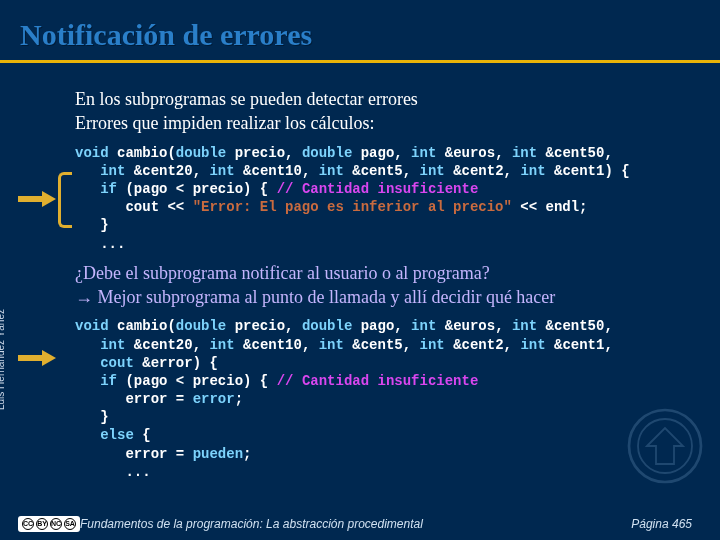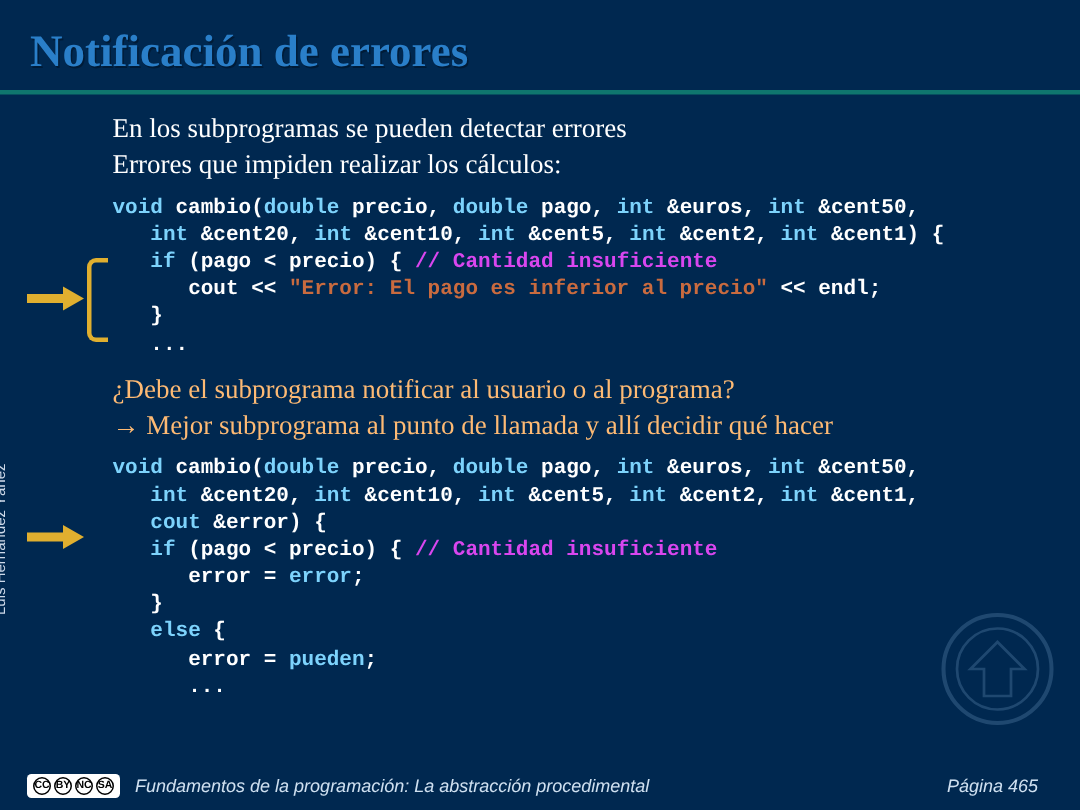--- a/index.html
+++ b/index.html
@@ -7,51 +7,51 @@
     width: 720px;
     height: 540px;
     background: #002850;
     font-family: Georgia, 'Times New Roman', serif;
     color: #fff;
     position: relative;
     overflow: hidden;
   }
   .title-bar {
     padding: 18px 20px 8px 20px;
-    border-bottom: 3px solid #0f766e;
+    border-bottom: 3px solid #eab308;
   }
   .title {
     font-size: 30px;
     font-weight: bold;
     color: #2a7fc9;
     text-shadow: 1px 1px 0 rgba(0,0,0,0.3);
   }
   .content {
-    padding: 10px 30px 0 75px;
+    padding: 24px 30px 0 75px;
   }
   .intro {
     font-size: 18px;
     color: #fff;
     line-height: 1.35;
   }
   .code {
     font-family: 'Courier New', Consolas, monospace;
     font-size: 14px;
     font-weight: bold;
     line-height: 1.3;
     margin: 8px 0;
     white-space: pre;
     color: #fff;
   }
   .kw { color: #7dd3fc; }
   .cm { color: #d946ef; }
   .str { color: #c96b3f; }
   .question {
     font-size: 18px;
-    color: #fdba74;
+    color: #c4b5fd;
     line-height: 1.35;
     margin: 4px 0 6px 0;
   }
   .bracket {
     position: absolute;
     left: 58px;
     width: 14px;
     border: 3px solid #e0af2f;
     border-right: none;
     border-radius: 6px 0 0 6px;
@@ -112,21 +112,21 @@
   }
   .cc-badge .circ {
     display: inline-block;
     width: 12px; height: 12px;
     border: 1.5px solid #000;
     border-radius: 50%;
     font-size: 7px;
     line-height: 10px;
     text-align: center;
   }
-  .footer-center { flex: 1; text-align: left; padding-left: 10px; font-style: italic; }
+  .footer-center { flex: 1; text-align: left; font-style: italic; }
   .footer-right { font-style: italic; margin-left: 44px; }
   .watermark {
     position: absolute;
     right: 10px;
     bottom: 30px;
     width: 90px;
     height: 110px;
     opacity: 0.25;
     pointer-events: none;
   }

